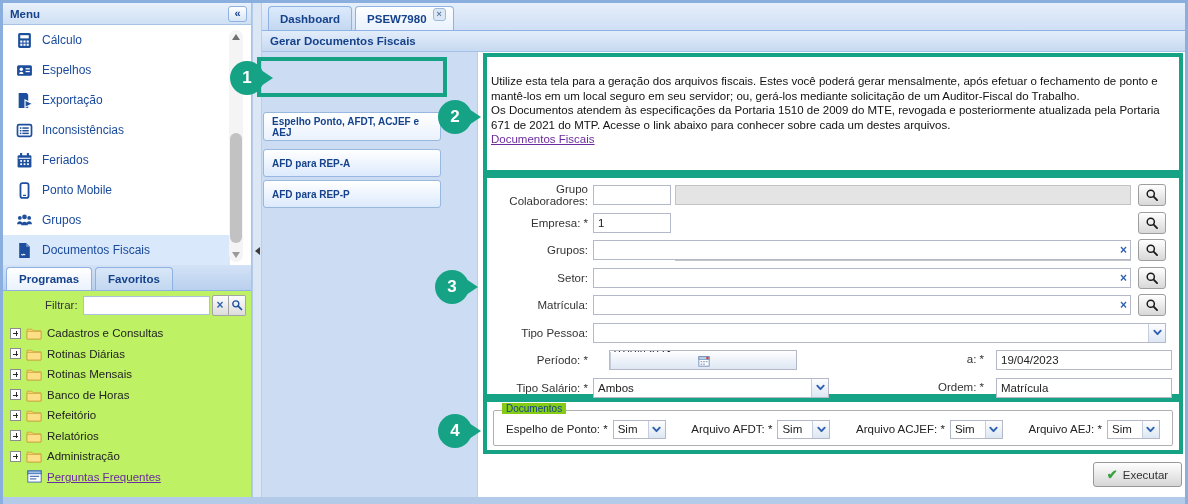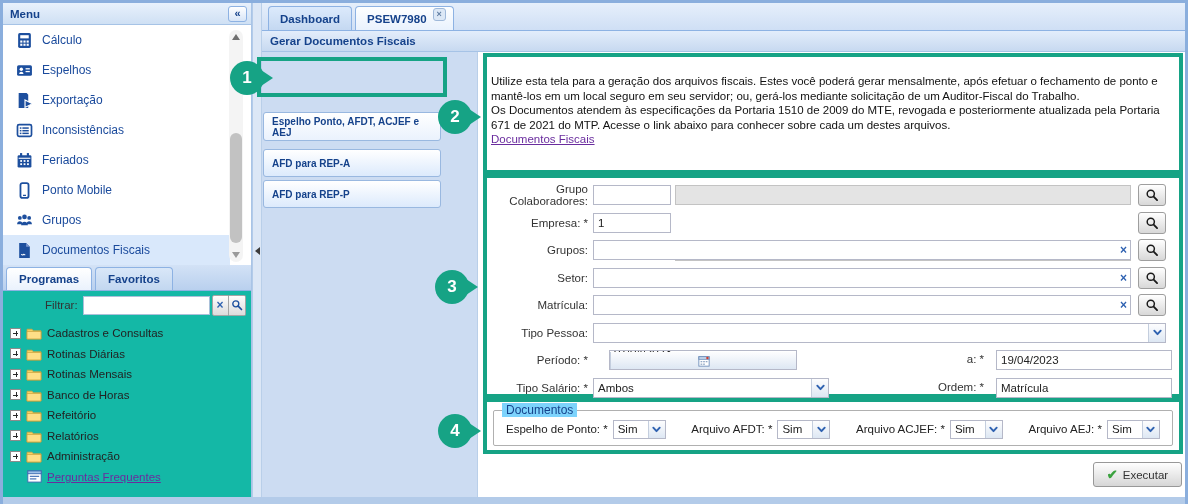--- a/index.html
+++ b/index.html
@@ -5,21 +5,21 @@
   html,body{margin:0;padding:0;background:#fff;}
   *{box-sizing:border-box;}
   .app{
     position:relative;width:1188px;height:504px;
     font-family:"Liberation Sans",sans-serif;font-size:11.5px;color:#222;
     background:#b3cbe9;
     border-left:3px solid #8aaedd;border-top:3px solid #8aaedd;border-right:3px solid #8aaedd;
     overflow:hidden;
   }
   
-  .sidebar{position:absolute;left:0;top:0;width:249px;height:494px;background:#14b8a6;border-right:1px solid #a9c4e6;}
+  .sidebar{position:absolute;left:0;top:0;width:249px;height:494px;background:#bef264;border-right:1px solid #a9c4e6;}
   .sb-header{position:absolute;left:0;top:0;width:100%;height:22px;
     background:linear-gradient(#e8f1fc,#cfe0f4);border-bottom:1px solid #a6c3e6;
     display:flex;align-items:center;padding:0 4px 0 7px;}
   .sb-title{color:#15428b;font-weight:bold;font-size:11.5px;flex:1;}
   .collapse-btn{width:19px;height:16px;border:1px solid #8db2e3;border-radius:3px;
     background:linear-gradient(#ffffff,#d7e5f7);color:#15428b;font-size:11px;font-weight:bold;
     display:flex;align-items:center;justify-content:center;line-height:1;cursor:pointer;}
   .menu-list{position:absolute;left:0;top:22px;width:100%;height:240px;background:#fff;}
   .menu-item{display:flex;align-items:center;height:30px;width:227px;padding-left:13px;gap:9px;
     color:#1a4a9c;font-size:12px;cursor:pointer;}
@@ -104,21 +104,21 @@
     background:linear-gradient(#ffffff,#d8d8d8);display:flex;align-items:center;justify-content:center;cursor:pointer;}
   .fwrap{position:absolute;top:0;height:20px;border:1px solid #b5b8c8;background:#fff;}
   .fwrap input{position:absolute;left:0;top:0;width:100%;height:100%;border:none;font:11.5px "Liberation Sans",sans-serif;padding:0 18px 0 4px;}
   .clear-x{position:absolute;right:3px;top:2px;color:#2f62b1;font-weight:bold;font-size:12px;cursor:pointer;line-height:1.2;}
   .combo{position:absolute;top:0;height:20px;border:1px solid #b5b8c8;background:#fff;display:flex;cursor:pointer;}
   .combo-text{flex:1;display:flex;align-items:center;padding-left:4px;color:#222;overflow:hidden;white-space:nowrap;}
   .trigger{flex:0 0 17px;border-left:1px solid #c4cede;background:linear-gradient(#fdfdfe,#dde7f3);
     display:flex;align-items:center;justify-content:center;}
   
   .doc-fieldset{position:relative;border:1px solid #b0b0b0;border-radius:2px;margin:8px 6px 0 6px;height:36px;}
-  .doc-legend{position:absolute;top:-8px;left:8px;background:#7dd3fc;padding:0 4px;color:#15428b;font-size:12px;}
+  .doc-legend{position:absolute;top:-8px;left:8px;background:#84cc16;padding:0 4px;color:#15428b;font-size:10px;}
   .doc-row{display:flex;align-items:center;justify-content:space-between;height:100%;padding:2px 12px 0 12px;}
   .doc-group{display:flex;align-items:center;gap:5px;}
   .doc-label{color:#222;}
   .doc-combo{position:relative;width:53px;height:19px;border:1px solid #b5b8c8;background:#fff;display:flex;cursor:pointer;}
   
   .exec-btn{position:absolute;left:1090px;top:459px;width:89px;height:25px;z-index:25;
     border:1px solid #989898;border-radius:3px;background:linear-gradient(#fefefe,#d6d6d6);
     display:flex;align-items:center;justify-content:center;gap:5px;cursor:pointer;
     font:11.5px "Liberation Sans",sans-serif;color:#333;}
   .check-glyph{color:#3ba23f;font-weight:bold;font-size:13px;line-height:1;}

